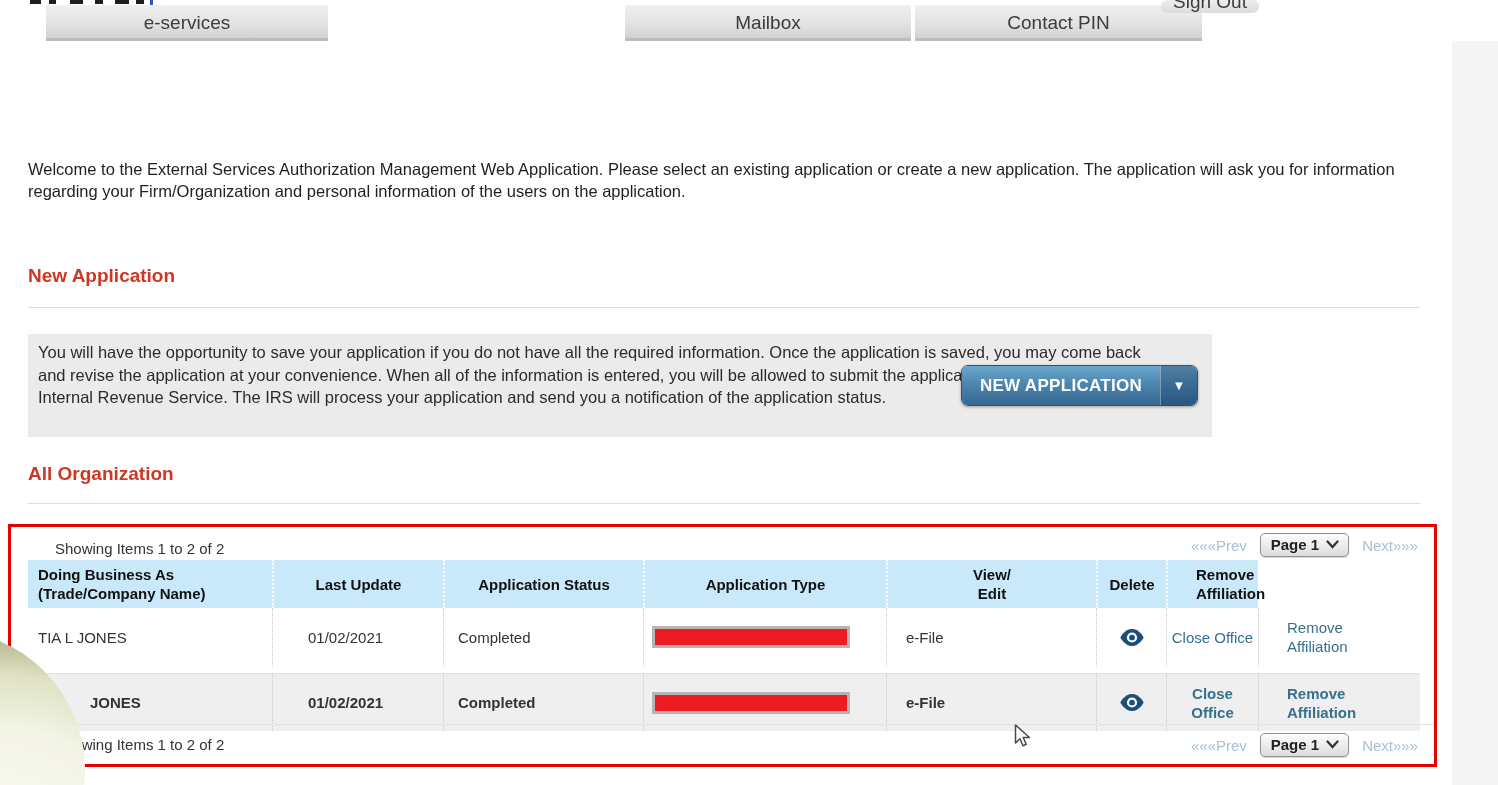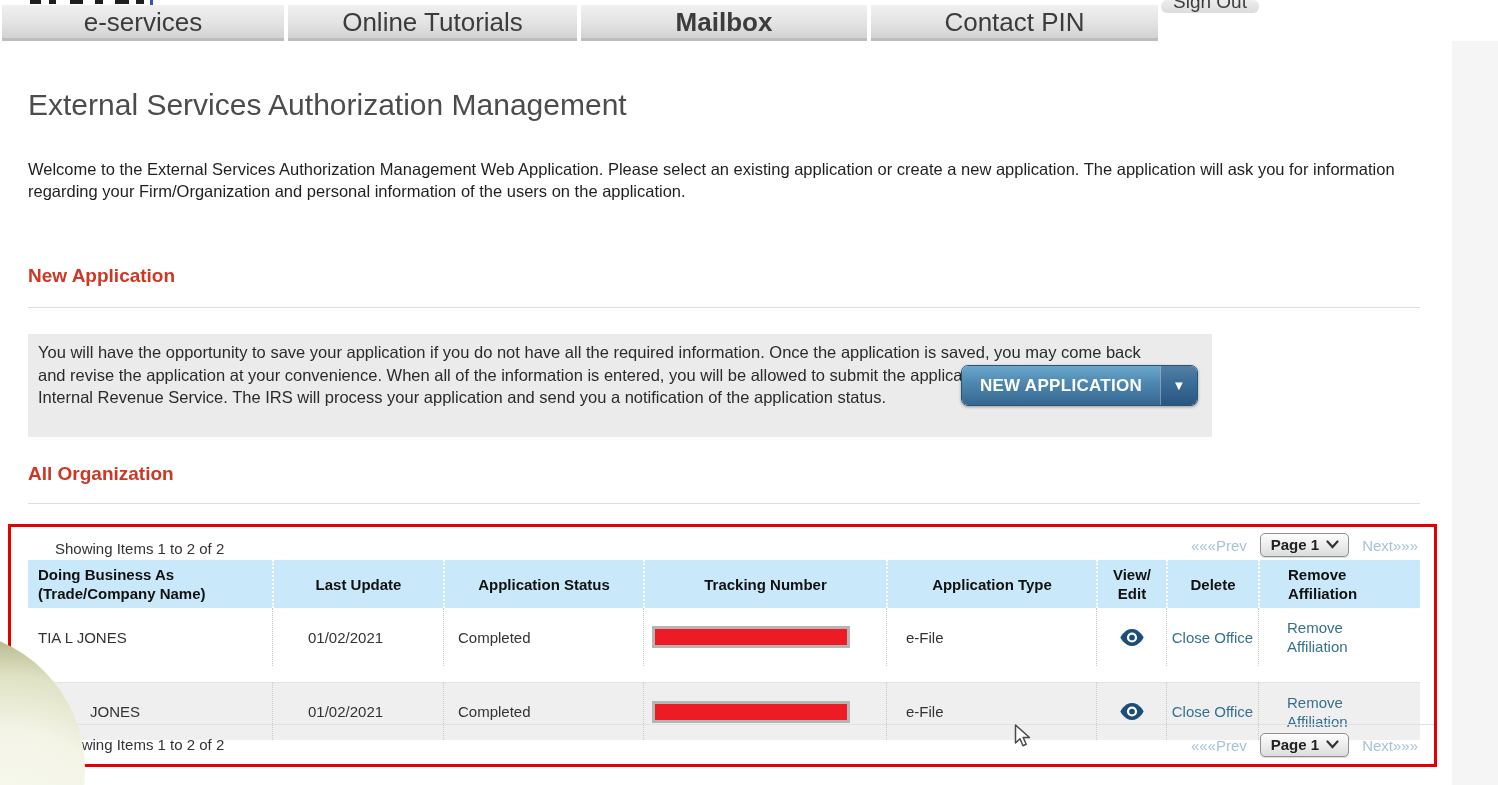--- a/index.html
+++ b/index.html
@@ -2,26 +2,26 @@
 <html><head>
 <meta charset="utf-8">
 <style>
   * { margin:0; padding:0; box-sizing:border-box; }
   html,body { width:1498px; height:785px; overflow:hidden; background:#fff;
     font-family:"Liberation Sans", sans-serif; }
   .stage { position:relative; width:1498px; height:785px; background:#fff; }
 
   
   .tab { position:absolute; top:5px; height:36px; line-height:35px; text-align:center;
-    font-size:26px; color:#3c3c3c;
+    font-size:19px; color:#3c3c3c;
     background:linear-gradient(180deg,#f0f0f0 0%,#e3e3e3 55%,#d2d2d2 100%);
-    border-bottom:3px solid #bdbdbd; cursor:pointer; }
+    border-bottom:3px solid #bdbdbd; cursor:pointer;margin-left:44px; }
   .tab-1 { left:2px;    width:282px; }
   .tab-2 { left:288px;  width:289px; }
-  .tab-3 { left:581px;  width:286px;font-weight:bold; }
+  .tab-3 { left:581px;  width:286px; }
   .tab-4 { left:871px;  width:287px; }
   .tab-6 { left:1262px; width:236px; }
   .signout-strip { position:absolute; left:1161px; top:0; width:98px; height:13px;
     overflow:hidden; background:linear-gradient(180deg,#ededed,#dcdcdc); cursor:pointer;border-radius:6px; }
   .signout-strip span { position:absolute; top:-9px; width:100%; text-align:center;
     font-size:19px; color:#3c3c3c; }
   .top-artifact { position:absolute; top:0; height:4px; background:#1e1e1e; }
 
   .right-strip { position:absolute; left:1452px; top:41px; width:46px; height:744px;
     background:#f5f5f5; }
@@ -62,21 +62,21 @@
   .pag-top { top:6px; } 
   .pag-link { color:#a7c2d6; cursor:pointer; text-decoration:none; }
   .page-select { display:inline-flex; align-items:center; gap:7px; padding:2px 9px 3px 10px;
     background:linear-gradient(180deg,#fdfdfd,#dcdcdc); border:1px solid #8f8f8f;
     border-radius:5px; font-size:15px; font-weight:bold; color:#222; cursor:pointer;
     box-shadow:0 1px 1px rgba(0,0,0,.15); }
 
   .grid { position:absolute; left:17px; width:1392px; display:grid;
     grid-template-columns:244px 171px 200px 243px 210px 70px 92px 162px; }
   .ghead { top:33px; }
-  .grow1 { top:81px; } .grow2 { top:155px; }
+  .grow1 { top:81px; } .grow2 { top:146px;font-weight:bold; }
   .th { height:48px; background:#c9e9fa; display:flex; align-items:center;
     justify-content:center; text-align:center; font-size:15px; font-weight:bold;
     color:#111; line-height:19px; white-space:pre-line; }
   .th + .th { border-left:2px dotted #fff; }
   .th.left { justify-content:flex-start; text-align:left; padding-left:10px; }
   .th.left7 { justify-content:flex-start; text-align:left; padding-left:28px; }
   .td { height:58px; display:flex; align-items:center; font-size:15px; color:#333; }
   .td + .td { border-left:1px dotted #c8c8c8; }
   .row2 .td { background:#efefef; border-top:1px solid #e3e3e3; }
   .pad10 { padding-left:10px; } .pad35 { padding-left:35px; } .pad14 { padding-left:14px; }
@@ -105,30 +105,28 @@
 
   <div class="top-artifact" style="left:30px;width:11px"></div>
   <div class="top-artifact" style="left:49px;width:7px"></div>
   <div class="top-artifact" style="left:70px;width:13px"></div>
   <div class="top-artifact" style="left:95px;width:8px"></div>
   <div class="top-artifact" style="left:115px;width:14px"></div>
   <div class="top-artifact" style="left:136px;width:8px"></div>
   <div class="top-artifact" style="left:150px;width:3px;height:6px;background:#3355bb"></div>
 
   <div class="tab tab-1">e-services</div>
-  <div class="tab tab-2">Online Tutorials</div>
   <div class="tab tab-3">Mailbox</div>
   <div class="tab tab-4">Contact PIN</div>
   <div class="signout-strip">
     <span>Sign Out</span>
   </div>
 
   <div class="right-strip"></div>
 
-  <h1 class="page-title">External Services Authorization Management</h1>
   <p class="intro">Welcome to the External Services Authorization Management Web Application. Please select an existing application or create a new application. The application will ask you for information regarding your Firm/Organization and personal information of the users on the application.</p>
 
   <h2 class="red-heading h-new">New Application</h2>
   <div class="divider div-1"></div>
 
   <div class="info-box">
     <p class="txt">You will have the opportunity to save your application if you do not have all the required information. Once the application is saved, you may come back and revise the application at your convenience. When all of the information is entered, you will be allowed to submit the application for review by the Internal Revenue Service. The IRS will process your application and send you a notification of the application status.</p>
     <div class="new-app-btn">
       <span class="lbl">NEW APPLICATION</span>
       <span class="caret">▼</span>
@@ -151,21 +149,20 @@
           </svg>
       </span>
       <a class="pag-link">Next»»»</a>
     </div>
 
     <div class="grid ghead">
       <div class="th left">Doing Business As
 (Trade/Company Name)</div>
       <div class="th">Last Update</div>
       <div class="th">Application Status</div>
-      <div class="th">Tracking Number</div>
       <div class="th">Application Type</div>
       <div class="th">View/
 Edit</div>
       <div class="th">Delete</div>
       <div class="th left7">Remove
 Affiliation</div>
     </div>
 
     <div class="grid grow1 row1">
       <div class="td pad10">TIA L JONES</div>

